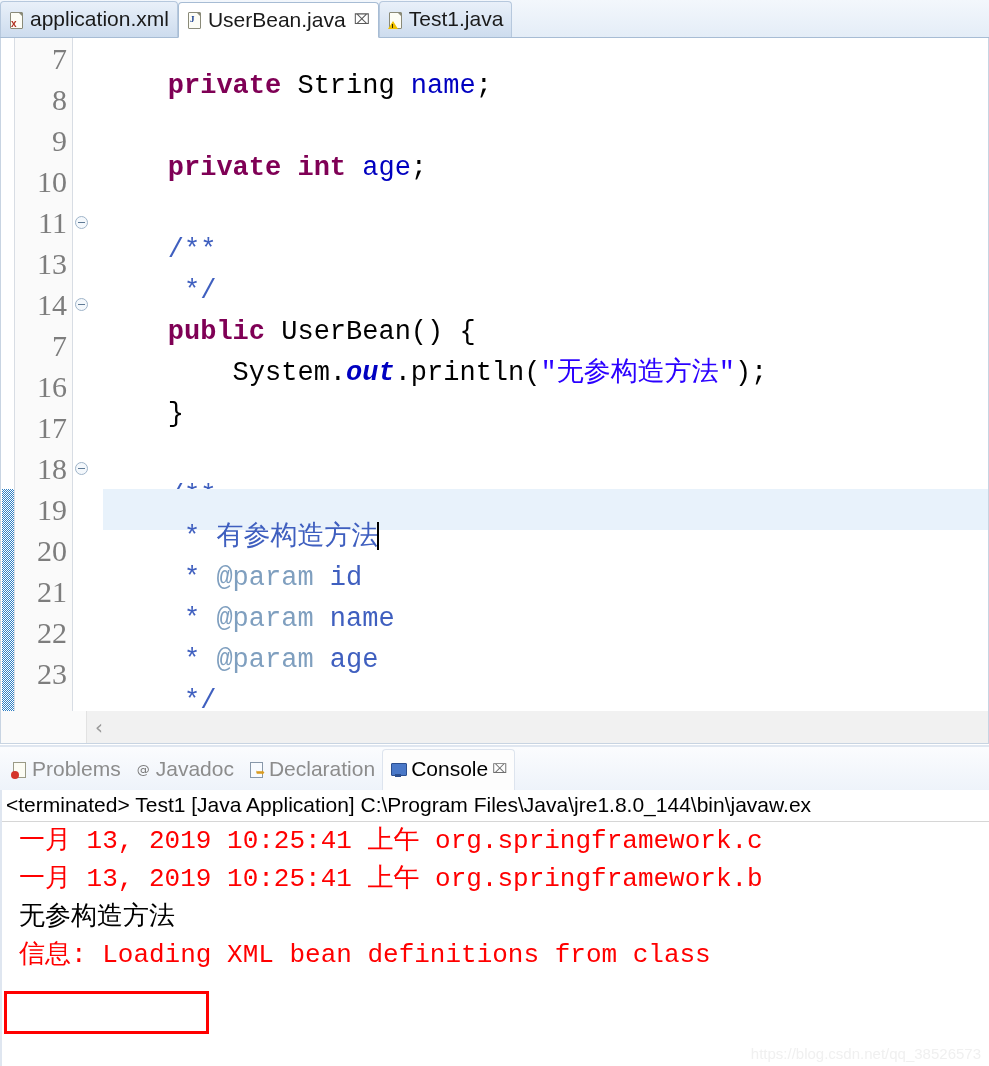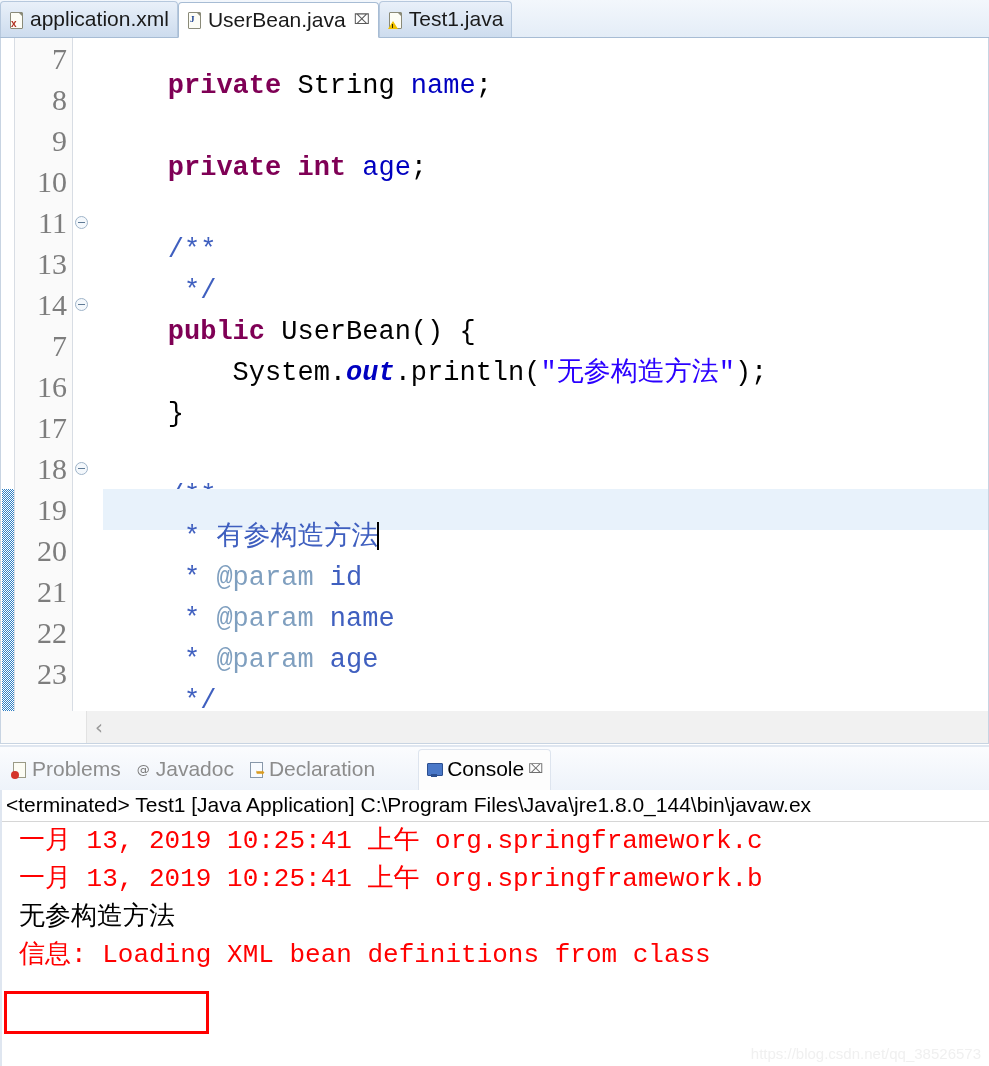--- a/index.html
+++ b/index.html
@@ -277,21 +277,20 @@
     white-space: nowrap;
     box-sizing: border-box;
   }
   .vtab.active {
     background: #fdfdfd;
     color: #000000;
     border-top-left-radius: 4px;
     border-top-right-radius: 4px;
     border: 1px solid #dde4ee;
     border-bottom: none;
-    margin-left: 36px;
   }
   .vtab .vlabel { line-height: 1; padding-bottom: 3px; }
   .vtab-close { font-size: 13px; color: #6f6f6f; padding-bottom: 3px; }
 
   
   .vicon { position: relative; width: 17px; height: 18px; flex: 0 0 auto; }
   .ic-problems .box {
     position: absolute; left: 2px; top: 1px;
     width: 11px; height: 14px;
     background: #fcfcf4; border: 1px solid #9a9a86;

